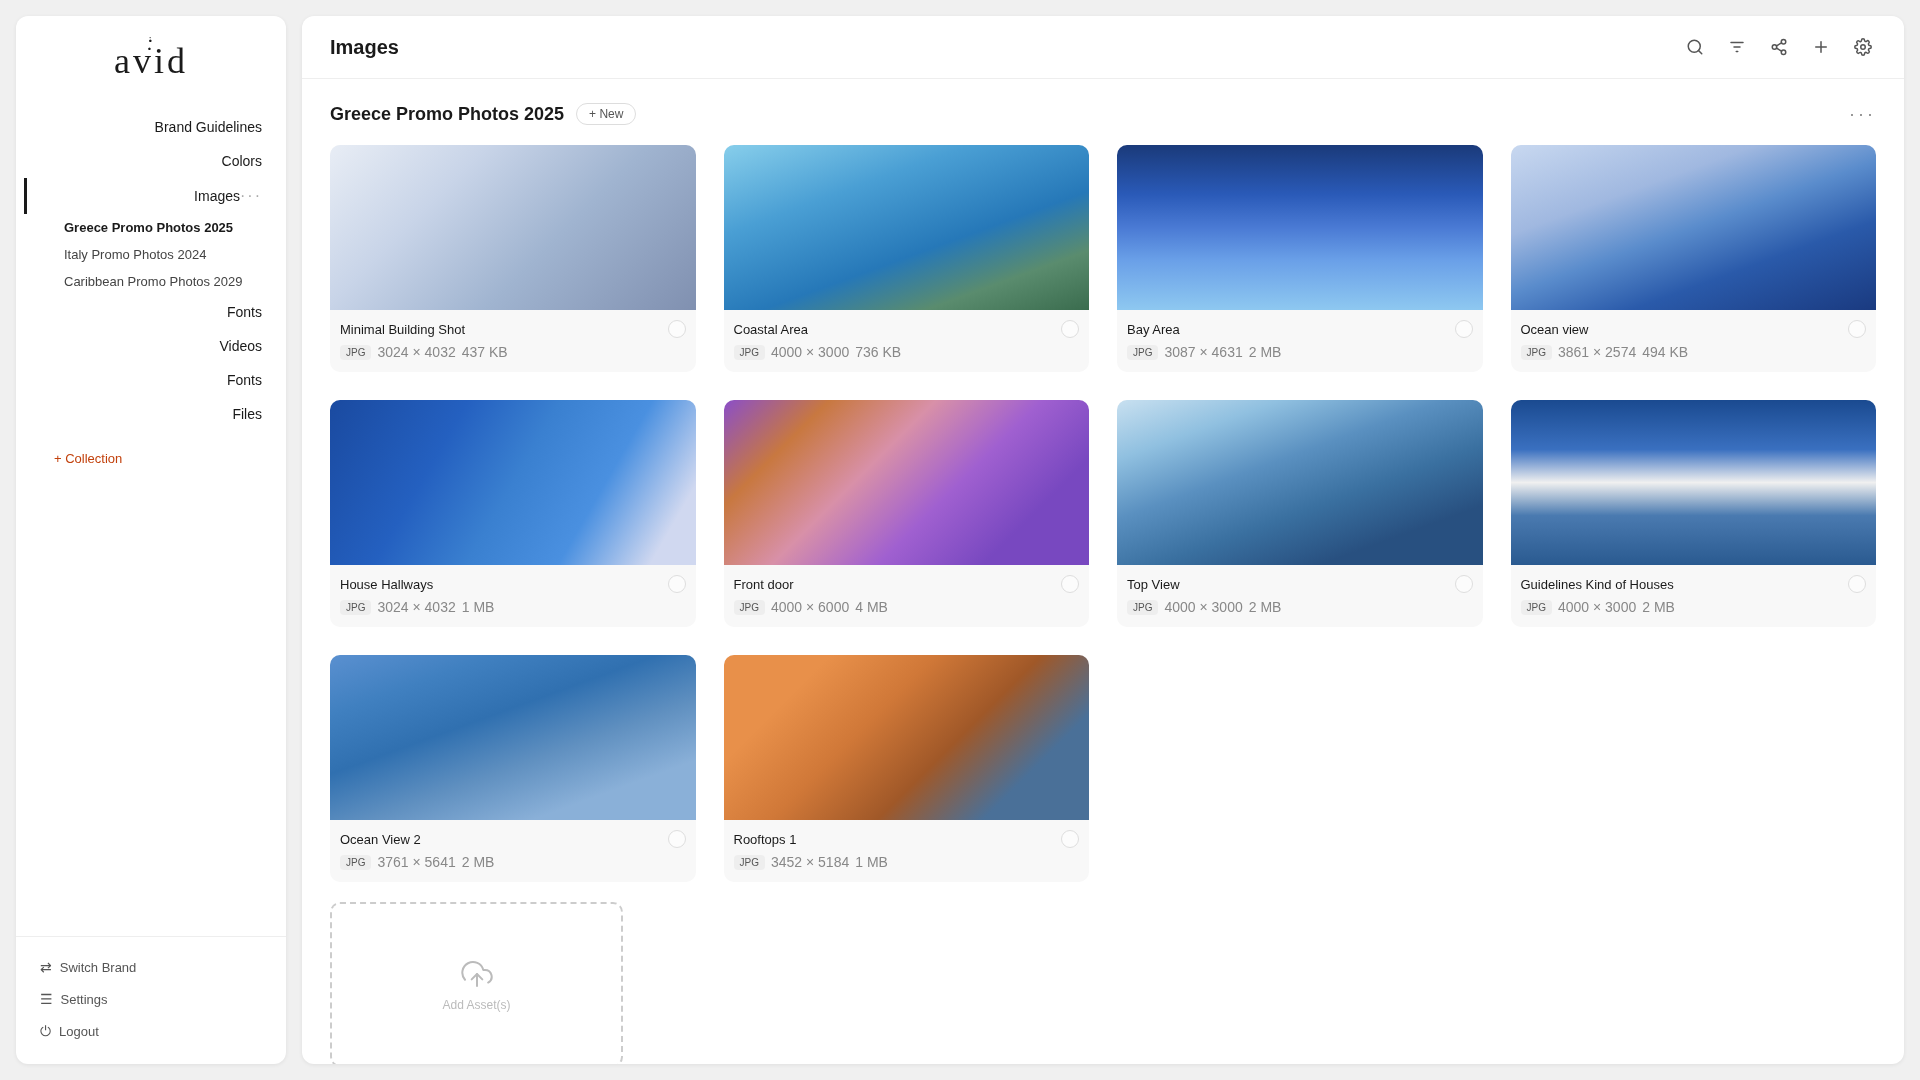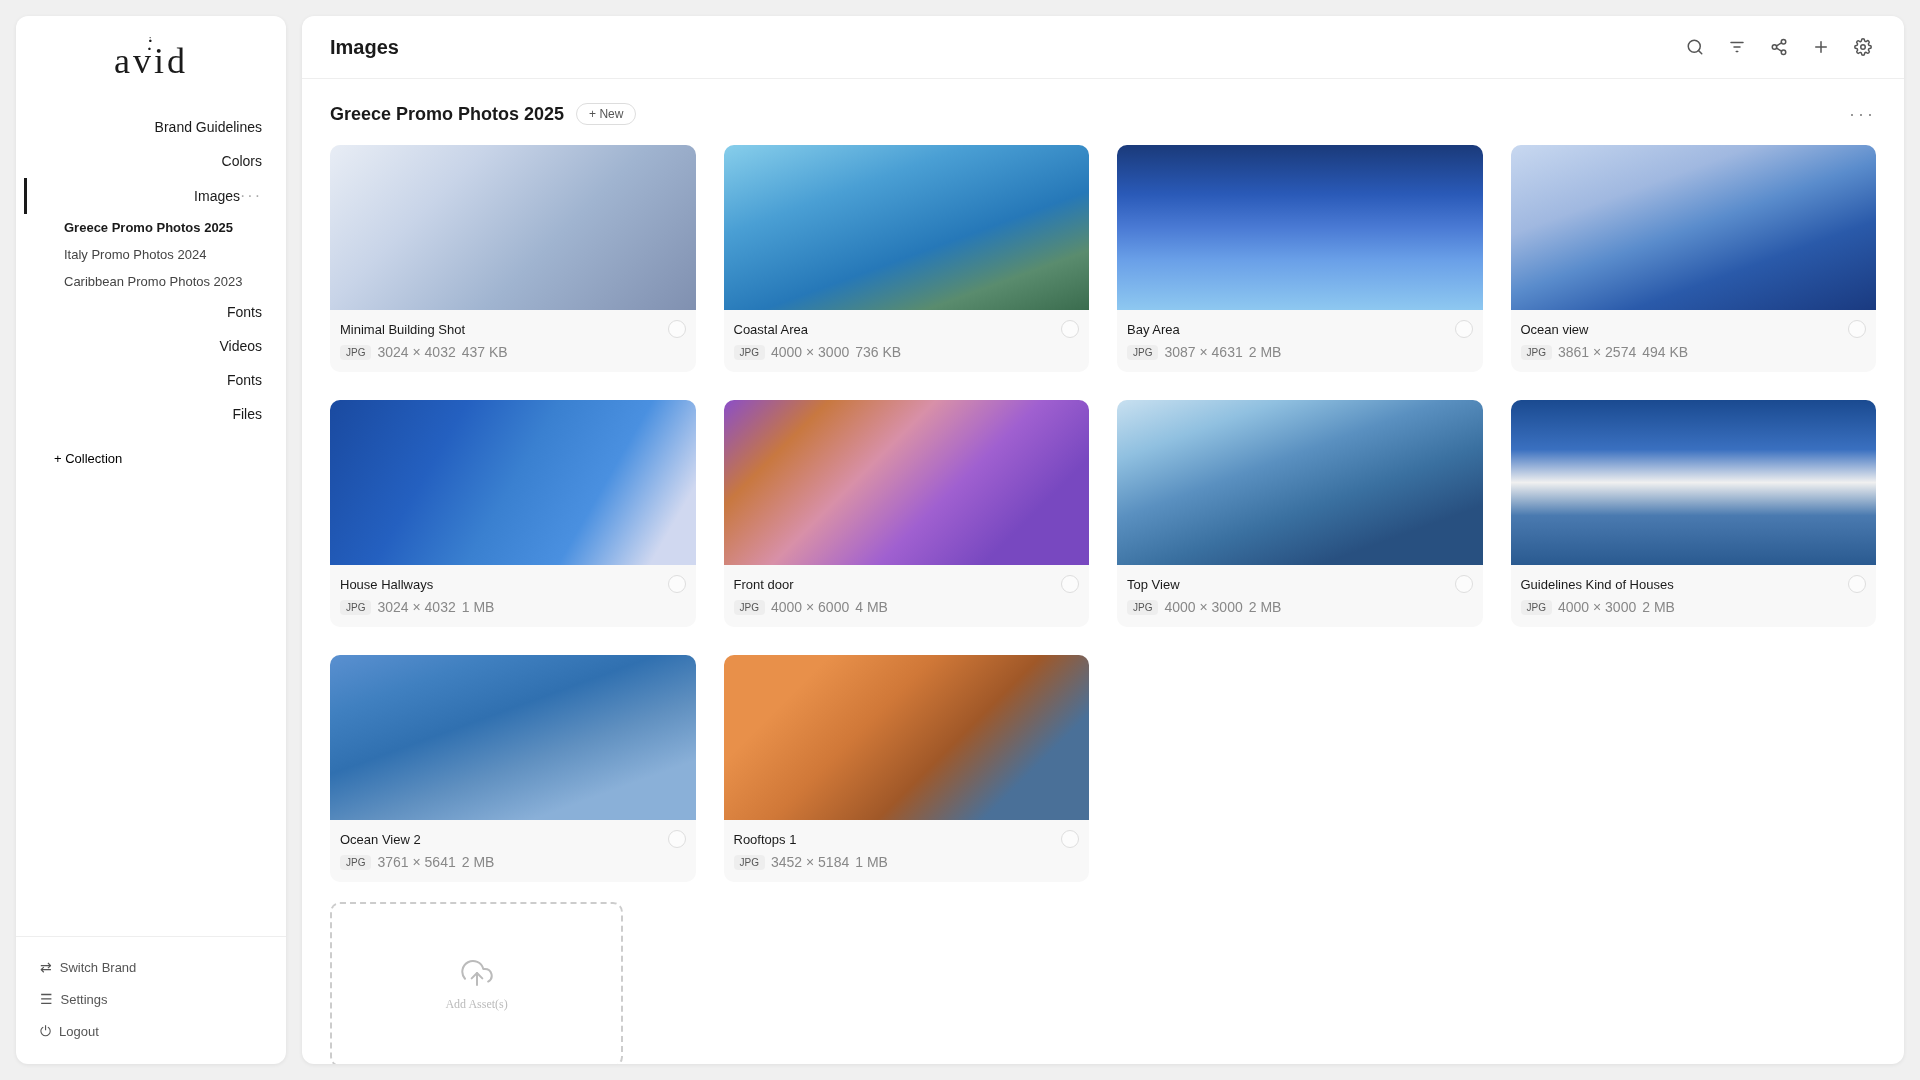--- a/index.html
+++ b/index.html
@@ -71,21 +71,21 @@
       cursor: pointer;
       border-radius: 6px;
     }
     .nav-sub-item.active { font-weight: 600; color: #1a1a1a; }
     .add-collection-btn {
       margin: 12px 16px;
       padding: 8px 14px;
       background: transparent;
       border: none;
       font-size: 13px;
-      color: #000000;
+      color: #c2410c;
       cursor: pointer;
       text-align: left;
       border-radius: 6px;
     }
     .sidebar-bottom {
       border-top: 1px solid #eee;
       padding: 14px 8px 0 8px;
     }
     .sidebar-bottom-item {
       display: flex;
@@ -266,21 +266,20 @@
     .img-4 { background: linear-gradient(160deg, #c8d8f0 0%, #a0b8e0 30%, #5a8ccc 50%, #2a5aaa 70%, #1a3a80 100%); }
     .img-5 { background: linear-gradient(120deg, #1a4aa0 0%, #2460c0 30%, #3a80d0 50%, #4a90e0 70%, #d0d8f0 90%); }
     .img-6 { background: linear-gradient(135deg, #8b4fc8 0%, #c87840 20%, #d890a8 40%, #a060d0 60%, #7848c0 80%); }
     .img-7 { background: linear-gradient(160deg, #c8e0f0 0%, #90c0e0 20%, #5a90c0 40%, #3a70a0 60%, #285080 80%); }
     .img-8 { background: linear-gradient(180deg, #1a4a90 0%, #3a70c0 30%, #f0f0f0 50%, #4a7ab0 70%, #2a5a90 100%); }
     .img-9 { background: linear-gradient(160deg, #5a90d0 0%, #4080c0 20%, #3070b0 40%, #6090c0 60%, #8ab0d8 80%); }
     .img-10 { background: linear-gradient(135deg, #e8904a 20%, #d07838 40%, #a05828 60%, #4a7098 80%); }
     .upload-text {
       font-size: 12px;
       color: #bbb;
-      font-family: Liberation Serif, serif;
     }
   </style>
 </head>
 <body>
 
 <div id="sidebar">
   <div class="sidebar-logo">
     <span style="font-family: Georgia, serif; font-style: normal; font-weight: 300; font-size: 36px; letter-spacing: 3px; position: relative;">
       <span style="position: absolute; top: -8px; left: 50%; transform: translateX(-50%); font-size: 10px;">·</span>
       avid
@@ -299,21 +298,21 @@
       <span class="dots">···</span>
     </div>
     <div class="nav-sub">
       <div class="nav-sub-item active">
         <span>Greece Promo Photos 2025</span>
       </div>
       <div class="nav-sub-item">
         <span>Italy Promo Photos 2024</span>
       </div>
       <div class="nav-sub-item">
-        <span>Caribbean Promo Photos 2023</span>
+        <span>Caribbean Promo Photos 2029</span>
       </div>
     </div>
     <div class="nav-item">
       <span>Fonts</span>
     </div>
     <div class="nav-item">
       <span>Videos</span>
     </div>
     <div class="nav-item">
       <span>Fonts</span>

